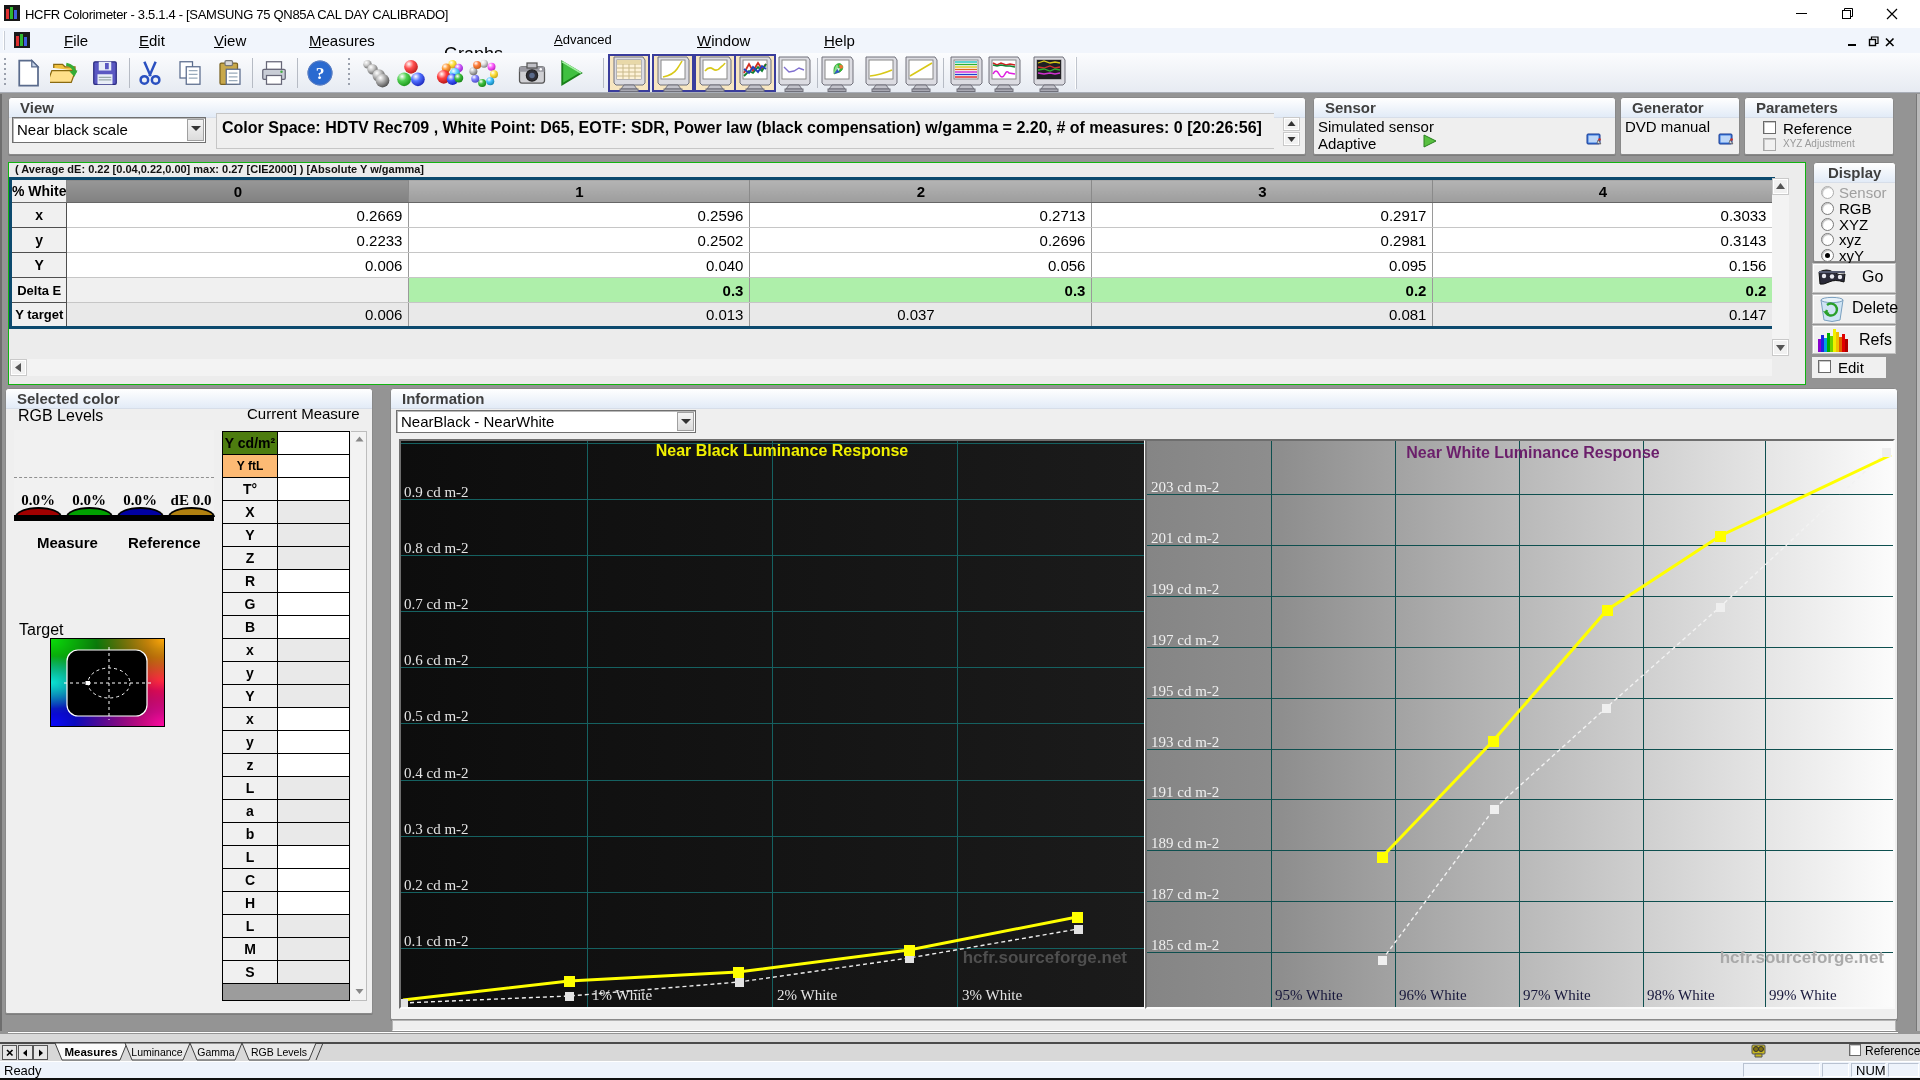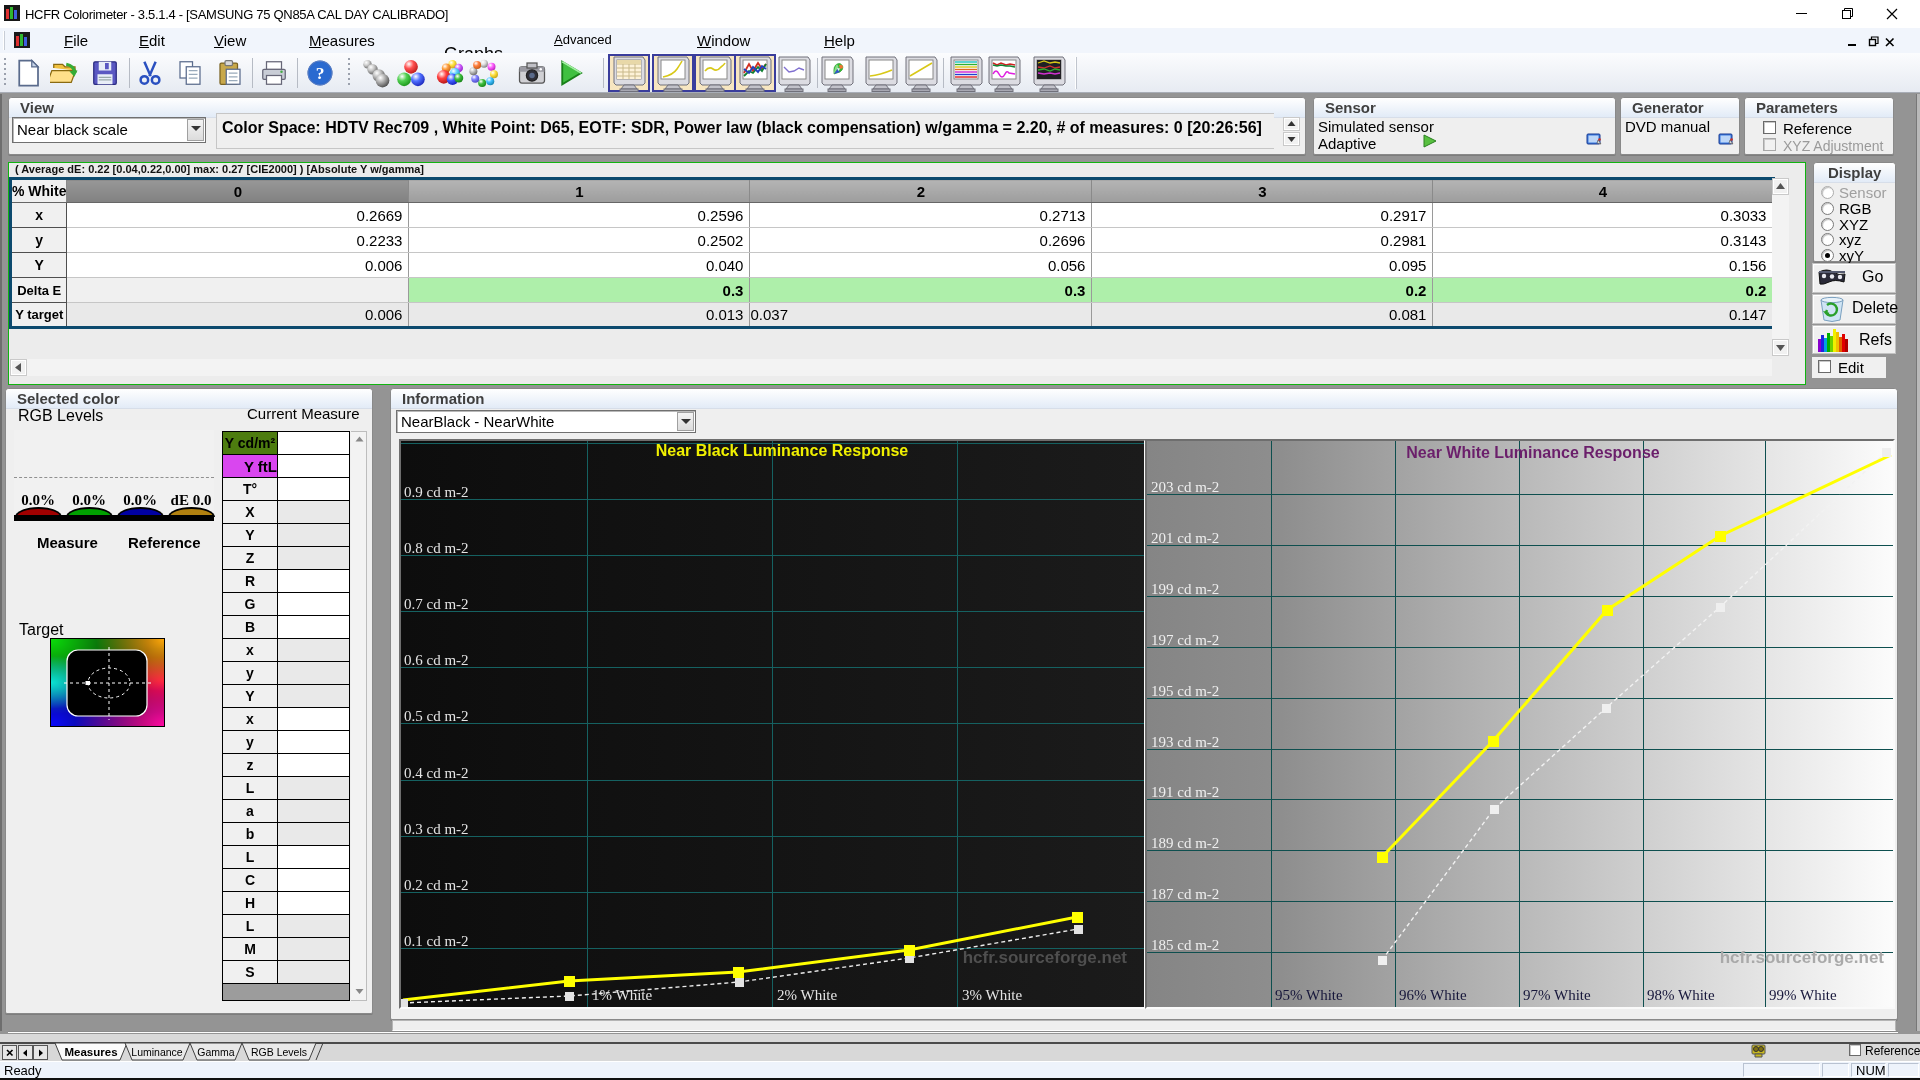--- a/index.html
+++ b/index.html
@@ -414,21 +414,21 @@
     <rect x="2.5" y="3.5" width="10" height="7" fill="#bcd6f8"></rect>
     <path d="M12 8 l3 4 l-4 -1 z" fill="#e8e8e8" stroke="#555" stroke-width=".7"></path>
     <circle cx="13.5" cy="7.5" r="1.3" fill="#d03020"></circle>
   </svg>
 <div class="panel" style="left:1744px;top:97px;width:150px;height:58px;">
     <div class="ph">Parameters</div>
   </div>
 <div class="chk" style="left:1763px;top:121px;"></div>
 <div class="t" style="left:1783px;top:120px;font-size:15px;font-weight:normal;color:#000;">Reference</div>
 <div class="chk dis" style="left:1763px;top:138px;"></div>
-<div class="t" style="left:1783px;top:138px;font-size:14px;font-weight:normal;color:#9a9a9a;">XYZ Adjustment</div>
+<div class="t" style="left:1783px;top:138px;font-size:10px;font-weight:normal;color:#9a9a9a;">XYZ Adjustment</div>
 <div class="ab" style="left:8px;top:162px;width:1798px;height:223px;background:#ececec;border:1px solid #10b410;"></div>
 <div class="t" style="left:15px;top:163px;font-size:11px;font-weight:bold;color:#111;">( Average dE: 0.22 [0.04,0.22,0.00] max: 0.27 [CIE2000] ) [Absolute Y w/gamma]</div>
 <table class="grid mt ab" style="left:9px;top:177px">
     <tbody>
       <tr class="hd" style="height:24px">
         <td class="lb" style="width:55px;background:#f0f0f0;font-weight:bold;text-align:center;font-size:14px">% White</td>
         <td style="width:342px;background:linear-gradient(#979797,#818181);font-weight:bold;text-align:center">0</td>
         <td style="width:341px;background:linear-gradient(#b4b4b4,#9d9d9d);font-weight:bold;text-align:center">1</td>
         <td style="width:342px;background:linear-gradient(#b4b4b4,#9d9d9d);font-weight:bold;text-align:center">2</td>
         <td style="width:341px;background:linear-gradient(#b4b4b4,#9d9d9d);font-weight:bold;text-align:center">3</td>
@@ -463,21 +463,21 @@
         <td style="background:#f0f0f0;text-align:right;padding-right:6px"></td>
         <td style="background:#aeefaa;font-weight:bold;text-align:right;padding-right:6px">0.3</td>
         <td style="background:#aeefaa;font-weight:bold;text-align:right;padding-right:6px">0.3</td>
         <td style="background:#aeefaa;font-weight:bold;text-align:right;padding-right:6px">0.2</td>
         <td style="background:#aeefaa;font-weight:bold;text-align:right;padding-right:6px">0.2</td>
       </tr>
       <tr style="height:25px">
         <td class="lb" style="background:#f0f0f0;font-weight:bold;text-align:center;font-size:13px">Y target</td>
         <td style="background:#e9e9e9;text-align:right;padding-right:6px">0.006</td>
         <td style="background:#e9e9e9;text-align:right;padding-right:6px">0.013</td>
-        <td style="background:#e9e9e9;text-align:left;padding-right:10px">0.037</td>
+        <td style="background:#e9e9e9;text-align:center;padding-right:10px">0.037</td>
         <td style="background:#e9e9e9;text-align:right;padding-right:6px">0.081</td>
         <td style="background:#e9e9e9;text-align:right;padding-right:6px">0.147</td>
       </tr>
     </tbody>
   </table>
 <div class="ab" style="left:10px;top:359px;width:1762px;height:17px;background:#f3f3f3;"></div>
 <div class="sbbtn" style="left:10px;top:359px;width:17px;height:17px;"></div>
 <svg class="ab" style="left:10px;top:359px" width="17" height="17">
     <path d="M11 4 l-6 4.5 l6 4.5 z" fill="#555"></path>
   </svg>
@@ -567,21 +567,21 @@
     <rect x="35.5" y="43" width="4.5" height="4" fill="#fff"></rect>
   </svg>
 <div class="t" style="left:247px;top:405px;font-size:15px;font-weight:normal;color:#000;">Current Measure</div>
 <table class="grid ab" style="left:222px;top:431px">
     <tbody>
       <tr style="height:23px">
         <td style="width:55px;background:#4d7c0f;font-weight:bold;text-align:center;font-size:14px">Y cd/m²</td>
         <td style="width:72px;background:#fff"></td>
       </tr>
       <tr style="height:23px">
-        <td style="width:55px;background:#d946ef;font-weight:bold;text-align:right;font-size:15px">Y ftL</td>
+        <td style="width:55px;background:#fdba74;font-weight:bold;text-align:center;font-size:12px">Y ftL</td>
         <td style="width:72px;background:#fff"></td>
       </tr>
       <tr style="height:23px">
         <td style="width:55px;background:#f0f0f0;font-weight:bold;text-align:center;font-size:14px">T°</td>
         <td style="width:72px;background:#fff"></td>
       </tr>
       <tr style="height:23px">
         <td style="width:55px;background:#f0f0f0;font-weight:bold;text-align:center;font-size:14px">X</td>
         <td style="width:72px;background:#e9e9e9"></td>
       </tr>

